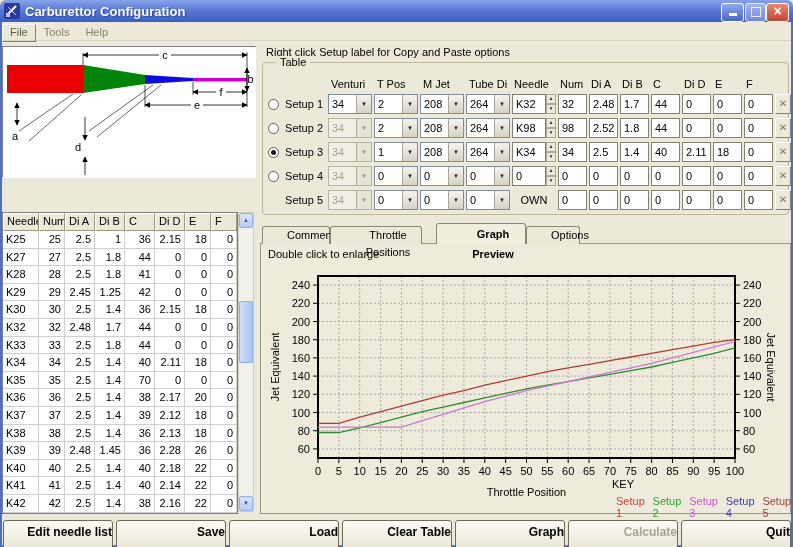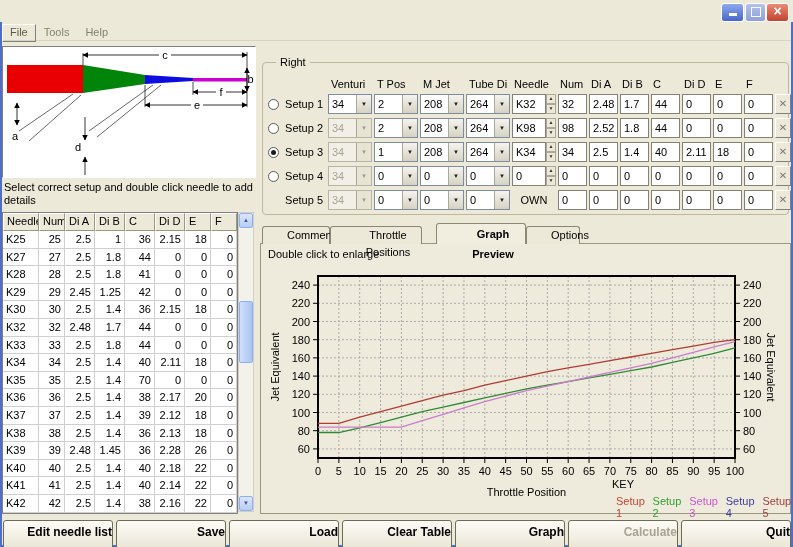--- a/index.html
+++ b/index.html
@@ -97,20 +97,29 @@
     border:1px solid #6b6b5a;border-radius:3px;font-size:12px;font-weight:bold;text-align:right;line-height:22px;box-sizing:border-box;}
   .fbtn.disabled{color:#a8a494;font-weight:bold;}
 
   svg text{font-family:"Liberation Sans",sans-serif;}
 </style>
 </head>
 <body>
 
 <div id="window">
 
+  <div class="titlebar">
+    <svg class="app-icon" viewBox="0 0 16 16">
+      <rect x="0" y="0" width="16" height="16" rx="2" fill="#2b3a9e"></rect>
+      <path d="M3 12 L12 3" stroke="#fff" stroke-width="2"></path>
+      <path d="M4 4 L12 12" stroke="#cfd6f2" stroke-width="1"></path>
+      <rect x="2" y="10" width="4" height="4" fill="#b9c4ea"></rect>
+    </svg>
+    <span class="title-text">Carburettor Configuration</span>
+  </div>
   <div class="winbtn btn-min"><span class="minbar"></span></div>
   <div class="winbtn btn-max"><span class="maxbox"></span></div>
   <div class="winbtn btn-close"><span>×</span></div>
   <div class="edge edge-l"></div>
   <div class="edge edge-r"></div>
   <div class="edge edge-b"></div>
 
   <div class="menubar"><div class="menu-item first">File</div><div class="menu-item">Tools</div><div class="menu-item">Help</div></div>
 
   <div class="diagram-box">
@@ -163,21 +172,20 @@
 
       <g stroke="#000" stroke-width="0.6">
         <line x1="150" y1="38" x2="86" y2="84"></line>
         <line x1="158" y1="38" x2="94" y2="90"></line>
       </g>
       <line x1="82" y1="70" x2="82" y2="93" stroke="#000" stroke-width="0.8" marker-end="url(#ar)"></line>
       <line x1="82" y1="128" x2="82" y2="110" stroke="#000" stroke-width="0.8" marker-end="url(#ar)"></line>
       <text x="75" y="104" font-size="11" text-anchor="middle">d</text>
     </svg>
   </div>
-  <div class="diagram-hint">Select correct setup and double click needle to add details</div>
 
   <div class="needle-table">
       <div class="trow thead">
         <div class="th">Needle</div>
         <div class="th">Num</div>
         <div class="th">Di A</div>
         <div class="th">Di B</div>
         <div class="th">C</div>
         <div class="th">Di D</div>
         <div class="th">E</div>
@@ -343,22 +351,23 @@
         <div class="td">22</div>
         <div class="td">0</div>
       </div>
     </div>
   <div class="vscroll">
     <div class="sbtn up">▲</div>
     <div class="sthumb"></div>
     <div class="sbtn down">▼</div>
   </div>
 
+  <div class="setup-instruction">Right click Setup label for Copy and Paste options</div>
   <div class="groupbox"></div>
-  <div class="group-label">Right</div>
+  <div class="group-label">Table</div>
   <div class="setup-headers">
       <span class="sh-spacer"></span>
       <span class="shdr">Venturi</span>
       <span class="shdr">T Pos</span>
       <span class="shdr">M Jet</span>
       <span class="shdr">Tube Di</span>
       <span class="nhdr">Needle</span>
       <span class="fhdr">Num</span>
       <span class="fhdr">Di A</span>
       <span class="fhdr">Di B</span>

